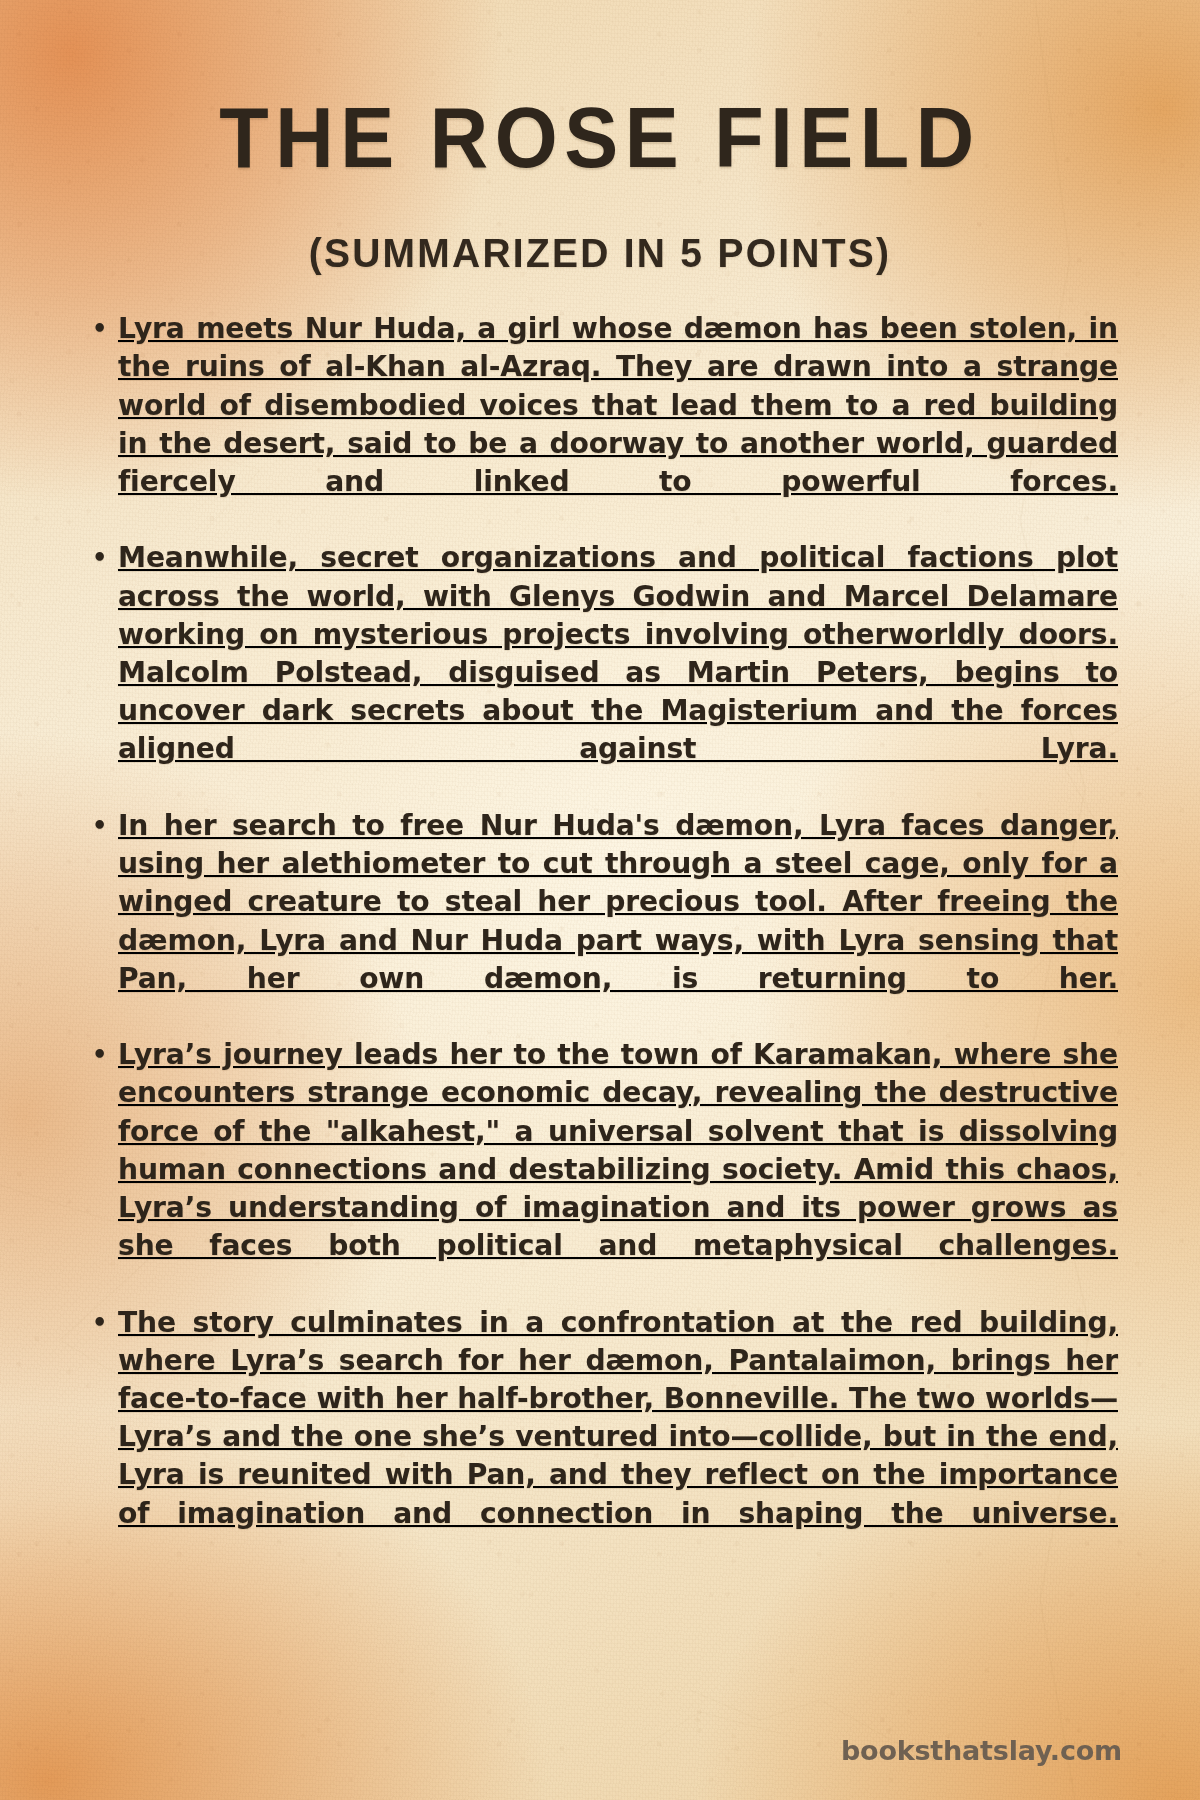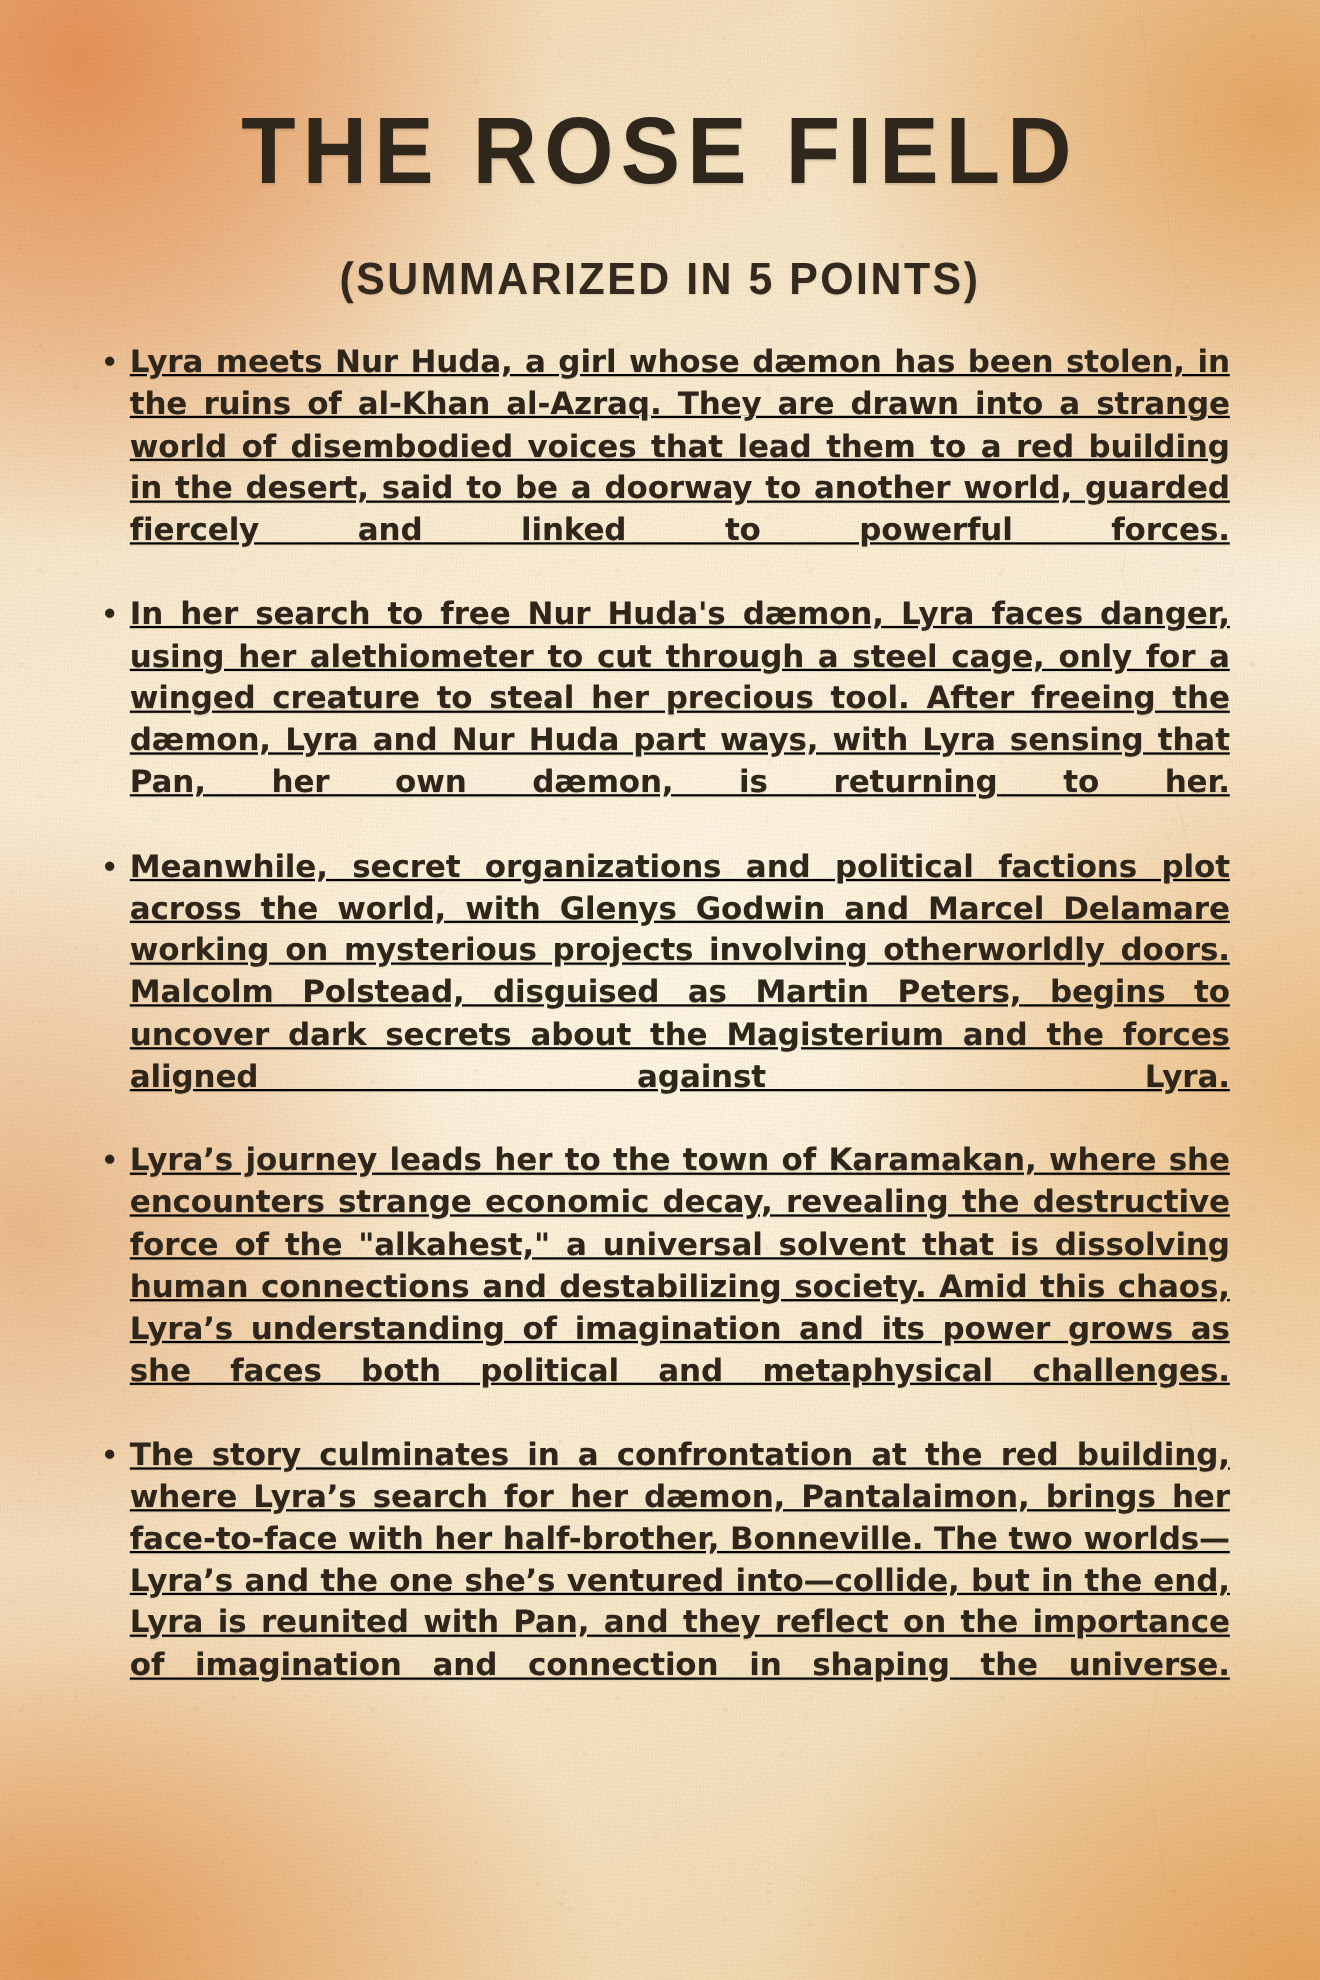--- a/index.html
+++ b/index.html
@@ -196,22 +196,23 @@
   </div>
 
   <div class="content">
 
     <h1 class="poster-title">THE ROSE FIELD</h1>
 
     <h2 class="poster-subtitle">(SUMMARIZED IN 5 POINTS)</h2>
 
     <ul class="points-list">
       <li class="point-item">Lyra meets Nur Huda, a girl whose dæmon has been stolen, in the ruins of al-Khan al-Azraq. They are drawn into a strange world of disembodied voices that lead them to a red building in the desert, said to be a doorway to another world, guarded fiercely and linked to powerful forces.</li>
+      <li class="point-item">Meanwhile, secret organizations and political factions plot across the world, with Glenys Godwin and Marcel Delamare working on mysterious projects involving otherworldly doors. Malcolm Polstead, disguised as Martin Peters, begins to uncover dark secrets about the Magisterium and the forces aligned against Lyra.</li>
       <li class="point-item">In her search to free Nur Huda's dæmon, Lyra faces danger, using her alethiometer to cut through a steel cage, only for a winged creature to steal her precious tool. After freeing the dæmon, Lyra and Nur Huda part ways, with Lyra sensing that Pan, her own dæmon, is returning to her.</li>
-      <li class="point-item">Meanwhile, secret organizations and political factions plot across the world, with Glenys Godwin and Marcel Delamare working on mysterious projects involving otherworldly doors. Malcolm Polstead, disguised as Martin Peters, begins to uncover dark secrets about the Magisterium and the forces aligned against Lyra.</li>
       <li class="point-item">Lyra’s journey leads her to the town of Karamakan, where she encounters strange economic decay, revealing the destructive force of the "alkahest," a universal solvent that is dissolving human connections and destabilizing society. Amid this chaos, Lyra’s understanding of imagination and its power grows as she faces both political and metaphysical challenges.</li>
       <li class="point-item">The story culminates in a confrontation at the red building, where Lyra’s search for her dæmon, Pantalaimon, brings her face-to-face with her half-brother, Bonneville. The two worlds—Lyra’s and the one she’s ventured into—collide, but in the end, Lyra is reunited with Pan, and they reflect on the importance of imagination and connection in shaping the universe.</li>
     </ul>
 
   </div>
 
+  <div class="site-watermark">booksthatslay.com</div>
 
 </div>
 
 </body></html>

